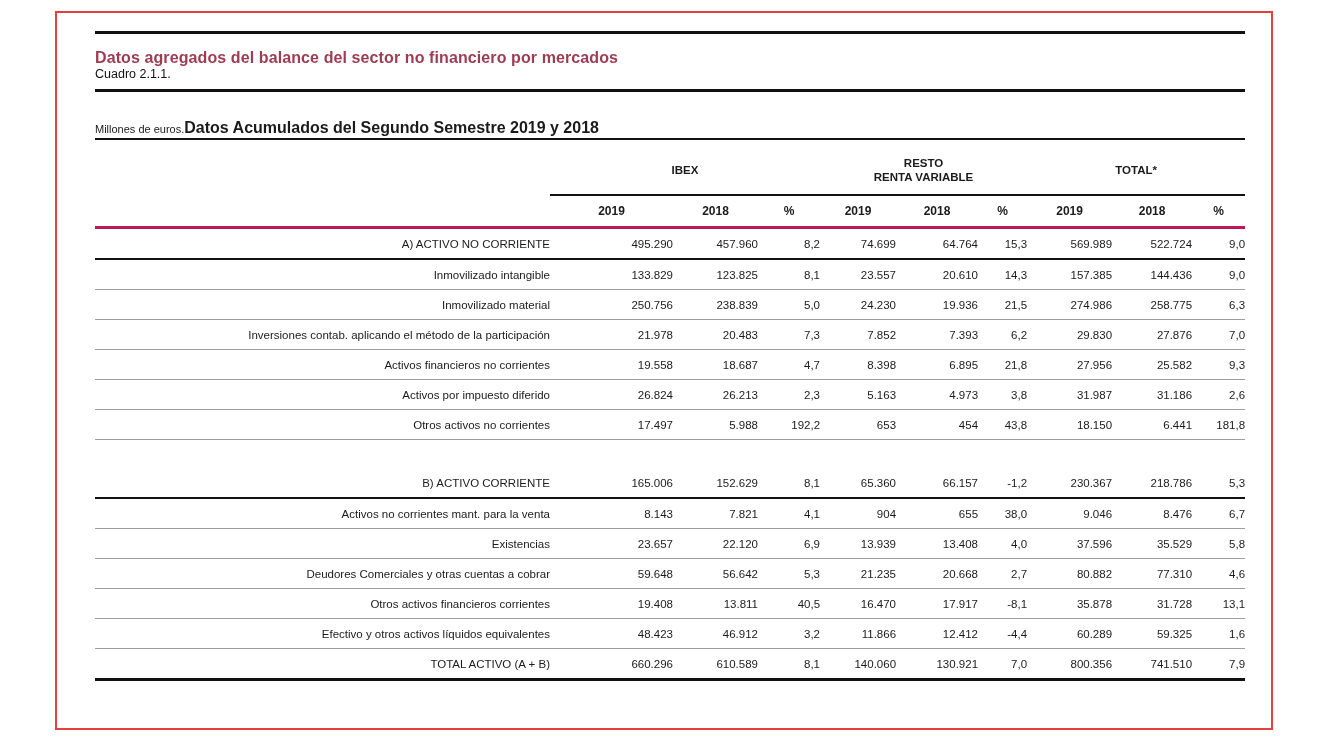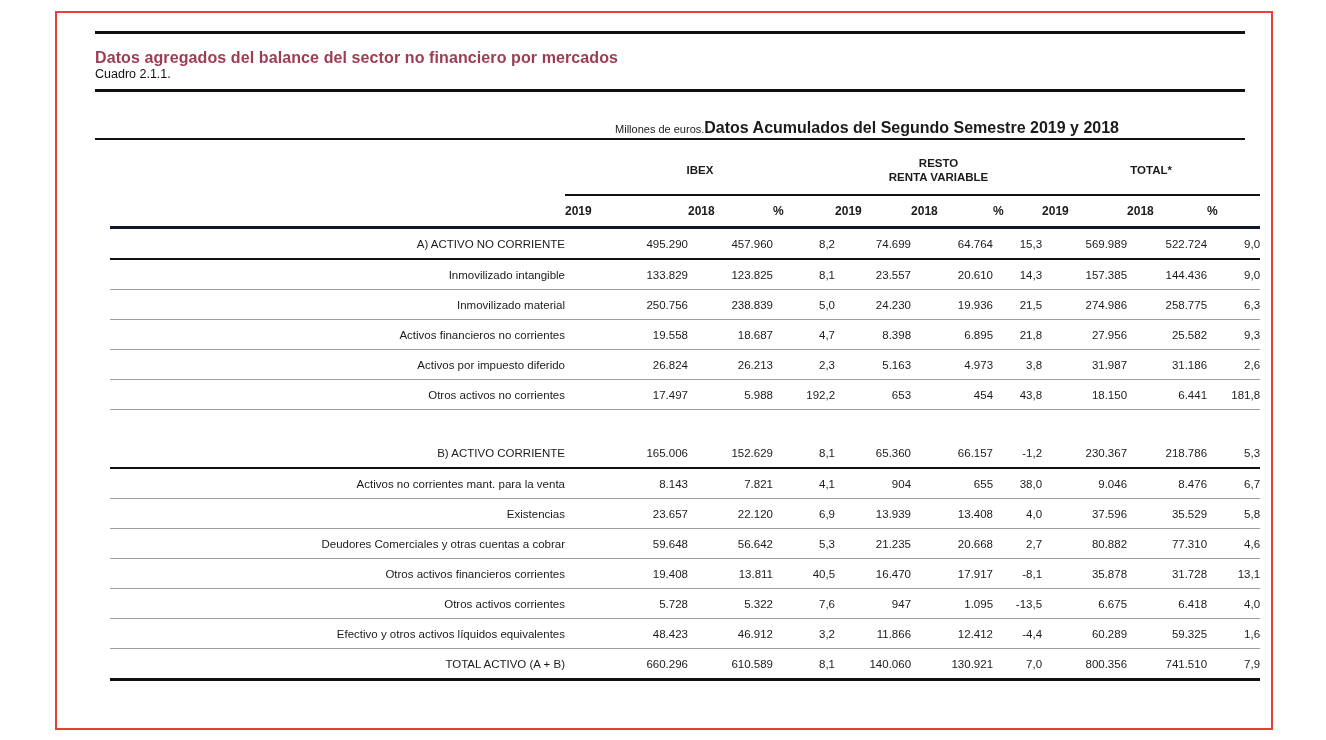--- a/index.html
+++ b/index.html
@@ -24,32 +24,32 @@
   .rule-title{left:95px;top:89px;width:1150px;height:3px;}
   .rule-meta{left:95px;top:138px;width:1150px;height:2px;}
   .title-row{
     position:absolute;left:95px;top:49px;width:1150px;
     display:flex;justify-content:space-between;align-items:baseline;flex-direction:column;
   }
   .doc-title{font-size:16px;font-weight:bold;color:var(--accent);letter-spacing:0.1px;}
   .cuadro{font-size:12.5px;color:#111;}
   .meta-row{
     position:absolute;left:95px;top:119px;width:1024px;
-    display:flex;justify-content:flex-end;align-items:baseline;
+    display:flex;justify-content:flex-start;align-items:baseline;
   }
   .unit-note{font-size:11px;}
   .period-note{font-size:16px;font-weight:bold;}
   .tablewrap{position:absolute;left:95px;top:146px;width:1150px;}
-  table{border-collapse:collapse;table-layout:fixed;width:1150px;font-size:11.5px;color:var(--ink);margin-left:15px;}
+  table{border-collapse:collapse;table-layout:fixed;width:1150px;font-size:11.5px;color:var(--ink);}
   th,td{padding:0;font-weight:normal;}
   thead .grouprow th{height:48px;vertical-align:middle;text-align:center;
     font-weight:bold;font-size:11.5px;line-height:1.25;}
   thead .grouprow th.grp{border-bottom:2px solid var(--rule);}
-  thead .subrow th{height:30px;vertical-align:middle;text-align:left;
-    font-weight:bold;font-size:12px;border-bottom:3px solid #0f172a;}
+  thead .subrow th{height:30px;vertical-align:middle;text-align:center;
+    font-weight:bold;font-size:12px;border-bottom:3px solid #be185d;}
   tbody td{height:29px;vertical-align:middle;}
   tbody td.label{text-align:right;padding-left:1px;}
   tbody td.num{text-align:right;}
   tr.row-item td{border-bottom:1px solid var(--sep);}
   tr.row-section td{border-bottom:2px solid var(--rule);}
   tr.row-total td{border-bottom:3px solid var(--rule);}
   tr.row-spacer td{height:28px;border-bottom:none;}
 </style>
 </head>
 <body>
@@ -144,20 +144,32 @@
           <td class="num">238.839</td>
           <td class="num">5,0</td>
           <td class="num">24.230</td>
           <td class="num">19.936</td>
           <td class="num">21,5</td>
           <td class="num">274.986</td>
           <td class="num">258.775</td>
           <td class="num">6,3</td>
         </tr>
         <tr class="row-item">
+          <td class="label">Inversiones contab. aplicando el método de la participación</td>
+          <td class="num">21.978</td>
+          <td class="num">20.483</td>
+          <td class="num">7,3</td>
+          <td class="num">7.852</td>
+          <td class="num">7.393</td>
+          <td class="num">6,2</td>
+          <td class="num">29.830</td>
+          <td class="num">27.876</td>
+          <td class="num">7,0</td>
+        </tr>
+        <tr class="row-item">
           <td class="label">Activos financieros no corrientes</td>
           <td class="num">19.558</td>
           <td class="num">18.687</td>
           <td class="num">4,7</td>
           <td class="num">8.398</td>
           <td class="num">6.895</td>
           <td class="num">21,8</td>
           <td class="num">27.956</td>
           <td class="num">25.582</td>
           <td class="num">9,3</td>
@@ -252,32 +264,20 @@
           <td class="num">13.811</td>
           <td class="num">40,5</td>
           <td class="num">16.470</td>
           <td class="num">17.917</td>
           <td class="num">-8,1</td>
           <td class="num">35.878</td>
           <td class="num">31.728</td>
           <td class="num">13,1</td>
         </tr>
         <tr class="row-item">
-          <td class="label">Otros activos corrientes</td>
-          <td class="num">5.728</td>
-          <td class="num">5.322</td>
-          <td class="num">7,6</td>
-          <td class="num">947</td>
-          <td class="num">1.095</td>
-          <td class="num">-13,5</td>
-          <td class="num">6.675</td>
-          <td class="num">6.418</td>
-          <td class="num">4,0</td>
-        </tr>
-        <tr class="row-item">
           <td class="label">Efectivo y otros activos líquidos equivalentes</td>
           <td class="num">48.423</td>
           <td class="num">46.912</td>
           <td class="num">3,2</td>
           <td class="num">11.866</td>
           <td class="num">12.412</td>
           <td class="num">-4,4</td>
           <td class="num">60.289</td>
           <td class="num">59.325</td>
           <td class="num">1,6</td>

